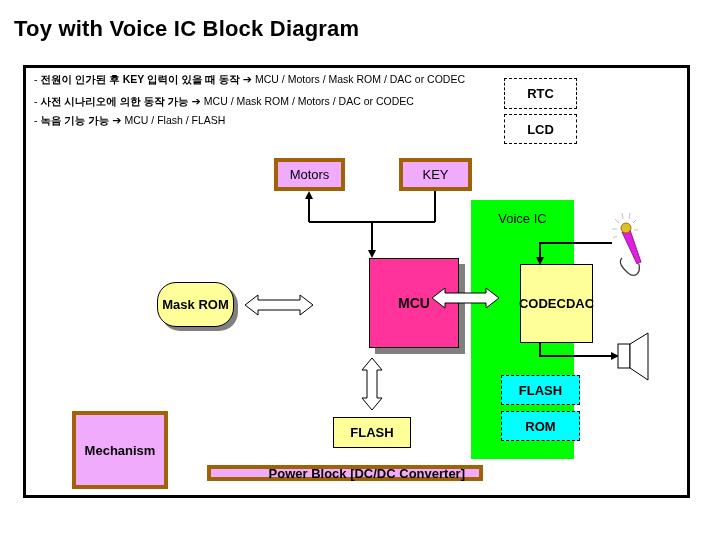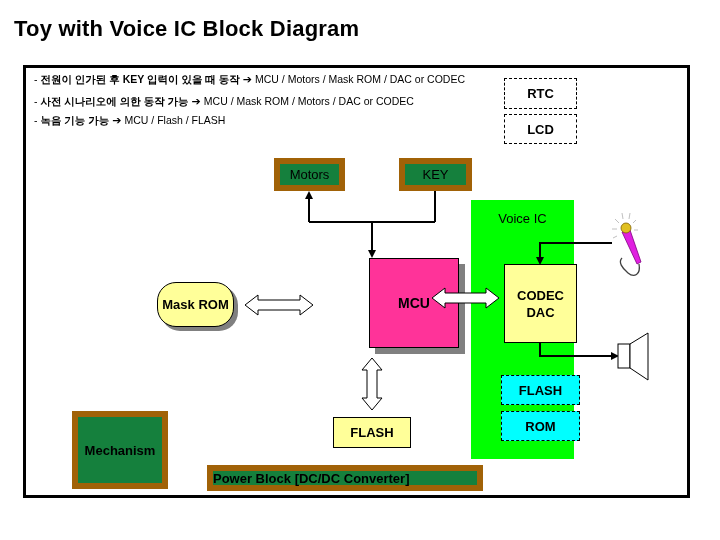--- a/index.html
+++ b/index.html
@@ -6,21 +6,21 @@
   body { width:720px; height:540px; background:#ffffff; position:relative; overflow:hidden;
          font-family:"Liberation Sans", "DejaVu Sans", sans-serif; color:#000; }
   .abs { position:absolute; box-sizing:border-box; }
   .title { left:14px; top:16px; font-size:22px; font-weight:bold; letter-spacing:0.2px; }
   .frame { left:23px; top:65px; width:667px; height:433px; border:3px solid #000; }
   .note { font-size:10.5px; left:34px; white-space:nowrap; }
   .note .k { font-weight:bold; }
   .note .arrow { font-weight:bold; font-size:11px; margin:0 3px; }
   .box { display:flex; align-items:center; justify-content:center; text-align:center;
          font-weight:bold; font-size:13px; line-height:17px; }
-  .plain { border:6px solid #a16207; background:#15803d; font-weight:normal; }
+  .plain { border:4px solid #a16207; background:#f0abfc; font-weight:normal; }
   .dashed { border:1px dashed #000; }
   .yellow { background:#ffff99; border:1px solid #000; }
   .shadow-y { box-shadow:4px 4px 0 #808080; }
   .mcu { background:#ff3399; border:1px solid #000; box-shadow:6px 6px 0 #808080; font-size:14px;margin-left:42px; }
   .green { background:#00ff00; }
   .cyan { background:#00ffff; border:1px dashed #000; }
   svg.overlay { position:absolute; left:0; top:0; }
 </style>
 </head>
 <body>
@@ -51,21 +51,21 @@
 </div>
 <div class="abs box plain" style="left:399px; top:158px; width:73px; height:33px; font-size:13px;">
   <span>KEY</span>
 </div>
 
 <div class="abs green" style="left:471px; top:200px; width:103px; height:259px;"></div>
 <div class="abs box" style="left:471px; top:208px; width:103px; height:20px; font-weight:normal;">
   <span>Voice IC</span>
 </div>
 
-<div class="abs box yellow" style="left:504px; top:264px; width:73px; height:79px; flex-direction:column;">
+<div class="abs box yellow" style="left:520px; top:264px; width:73px; height:79px; ">
   <span>CODEC</span>
   <span>DAC</span>
 </div>
 
 <div class="abs box cyan" style="left:501px; top:375px; width:79px; height:30px;">
   <span>FLASH</span>
 </div>
 <div class="abs box cyan" style="left:501px; top:411px; width:79px; height:30px;">
   <span>ROM</span>
 </div>
@@ -79,21 +79,21 @@
 </div>
 
 <div class="abs box yellow" style="left:333px; top:417px; width:78px; height:31px; font-weight:bold;">
   <span>FLASH</span>
 </div>
 
 <div class="abs box plain" style="left:72px; top:411px; width:96px; height:78px; font-weight:bold;">
   <span>Mechanism</span>
 </div>
 
-<div class="abs box plain" style="left:207px; top:465px; width:276px; height:26px; font-weight:bold; justify-content:flex-start; padding-right:14px;">
+<div class="abs box plain" style="left:207px; top:465px; width:276px; height:16px; font-weight:bold; justify-content:flex-end; padding-right:14px;">
   <span>Power Block [DC/DC Converter]</span>
 </div>
 
 <svg class="overlay" width="720" height="540" viewBox="0 0 720 540">
 
   <g stroke="#000" stroke-width="2" fill="none">
     <line x1="309" y1="196" x2="309" y2="222"></line>
     <line x1="309" y1="222" x2="435" y2="222"></line>
     <line x1="435" y1="191" x2="435" y2="222"></line>
     <line x1="372" y1="222" x2="372" y2="253"></line>

